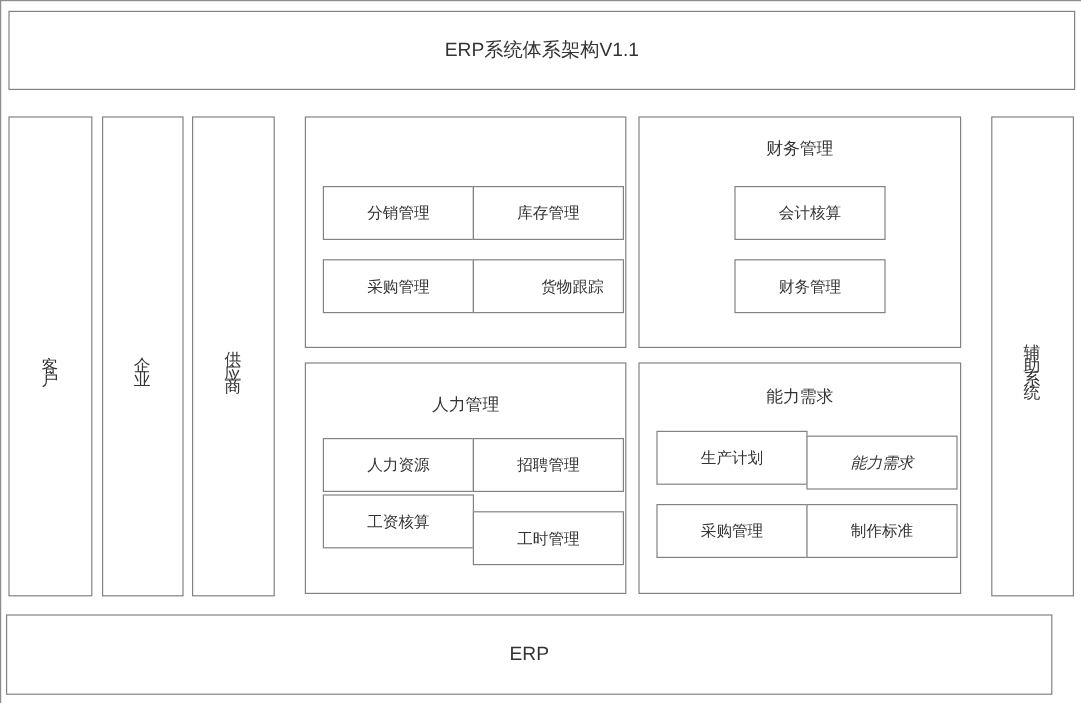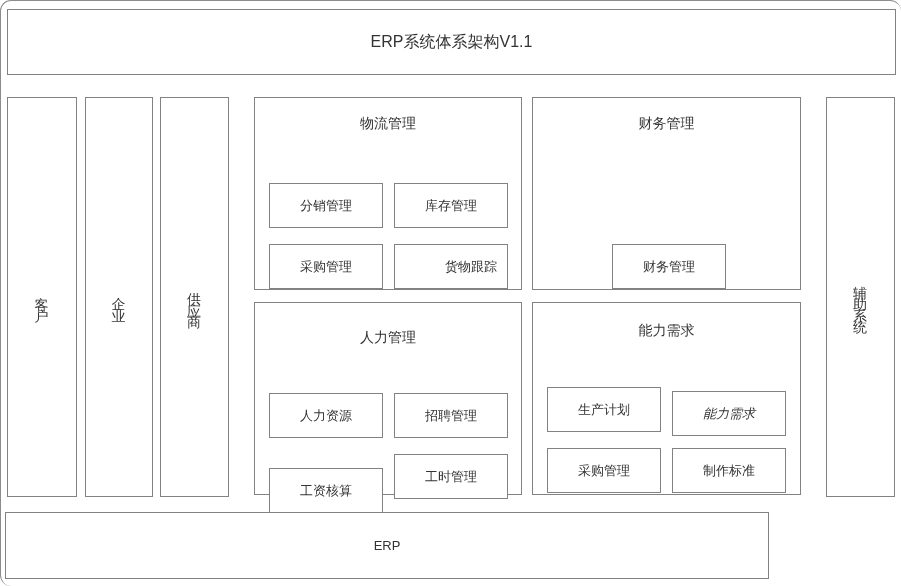--- a/index.html
+++ b/index.html
@@ -11,35 +11,34 @@
   .canvas {
     position: relative;
     width: 901px;
     height: 586px;
     background: #ffffff;
     box-sizing: border-box;
     border-top: 1px solid #8c8c8c;
     border-left: 1px solid #8c8c8c;
     overflow: hidden;
     color: #333333;
-    border-radius: 11px;
   }
   .box {
     position: absolute;
     box-sizing: border-box;
     border: 1px solid #828282;
     background: #ffffff;
   }
   .banner {
     display: flex;
     align-items: center;
     justify-content: center;
   }
   .banner-top { left: 6px; top: 8px; width: 889px; height: 66px; font-size: 16px; }
-  .banner-bottom { left: 4px; top: 511px; width: 764px; height: 67px; font-size: 13px; text-align: center; }
+  .banner-bottom { left: 4px; top: 511px; width: 872px; height: 67px; font-size: 16px; text-align: center; }
 
   .vcol {
     display: flex;
     align-items: center;
     justify-content: center;
   }
   .v-label {
     writing-mode: vertical-lr;
     text-orientation: upright;
     letter-spacing: 11px;
@@ -66,44 +65,43 @@
     font-size: 14px;
     color: #333333;
   }
   .qt-logistics  { top: 17px; }
   .qt-finance    { top: 17px; }
   .qt-hr         { top: 26px; }
   .qt-production { top: 19px; }
 
   .sub {
     position: absolute;
-    width: 114px;
+    width: 126px;
     height: 45px;
     box-sizing: border-box;
     border: 1px solid #828282;
     background: #ffffff;
     display: flex;
     align-items: center;
     justify-content: center;
     font-size: 13px;
     color: #333333;
-    margin-top: 28px;
   }
   
   .lg-1 { left: 14px;  top: 57px; }
   .lg-2 { left: 139px; top: 57px; }
   .lg-3 { left: 14px;  top: 118px; }
   .lg-4 { left: 139px; top: 118px; padding-left: 40px; }
   
   .fi-1 { left: 79px; top: 57px; }
   .fi-2 { left: 79px; top: 118px; }
   
   .hr-1 { left: 14px;  top: 62px; }
   .hr-2 { left: 139px; top: 62px; }
-  .hr-3 { left: 14px;  top: 137px; }
+  .hr-3 { left: 14px;  top: 109px; }
   .hr-4 { left: 139px; top: 123px; }
   
   .pr-1 { left: 14px;  top: 56px; }
   .pr-2 { left: 139px; top: 60px; font-style: italic; }
   .pr-3 { left: 14px;  top: 117px; }
   .pr-4 { left: 139px; top: 117px; }
 </style>
 </head>
 <body>
 
@@ -117,37 +115,39 @@
     <span class="v-label">客户</span>
   </div>
   <div class="box vcol col-enterprise">
     <span class="v-label">企业</span>
   </div>
   <div class="box vcol col-supplier">
     <span class="v-label">供应商</span>
   </div>
 
   <div class="box quad quad-logistics">
-    <div class="quad-title qt-logistics">物流管理</div>
     <div class="sub lg-1">
       <span>分销管理</span>
     </div>
     <div class="sub lg-2">
       <span>库存管理</span>
     </div>
     <div class="sub lg-3">
       <span>采购管理</span>
     </div>
     <div class="sub lg-4">
       <span>货物跟踪</span>
     </div>
   </div>
 
   <div class="box quad quad-finance">
     <div class="quad-title qt-finance">财务管理</div>
+    <div class="sub fi-1">
+      <span>会计核算</span>
+    </div>
     <div class="sub fi-2">
       <span>财务管理</span>
     </div>
   </div>
 
   <div class="box quad quad-hr">
     <div class="quad-title qt-hr">人力管理</div>
     <div class="sub hr-1">
       <span>人力资源</span>
     </div>

